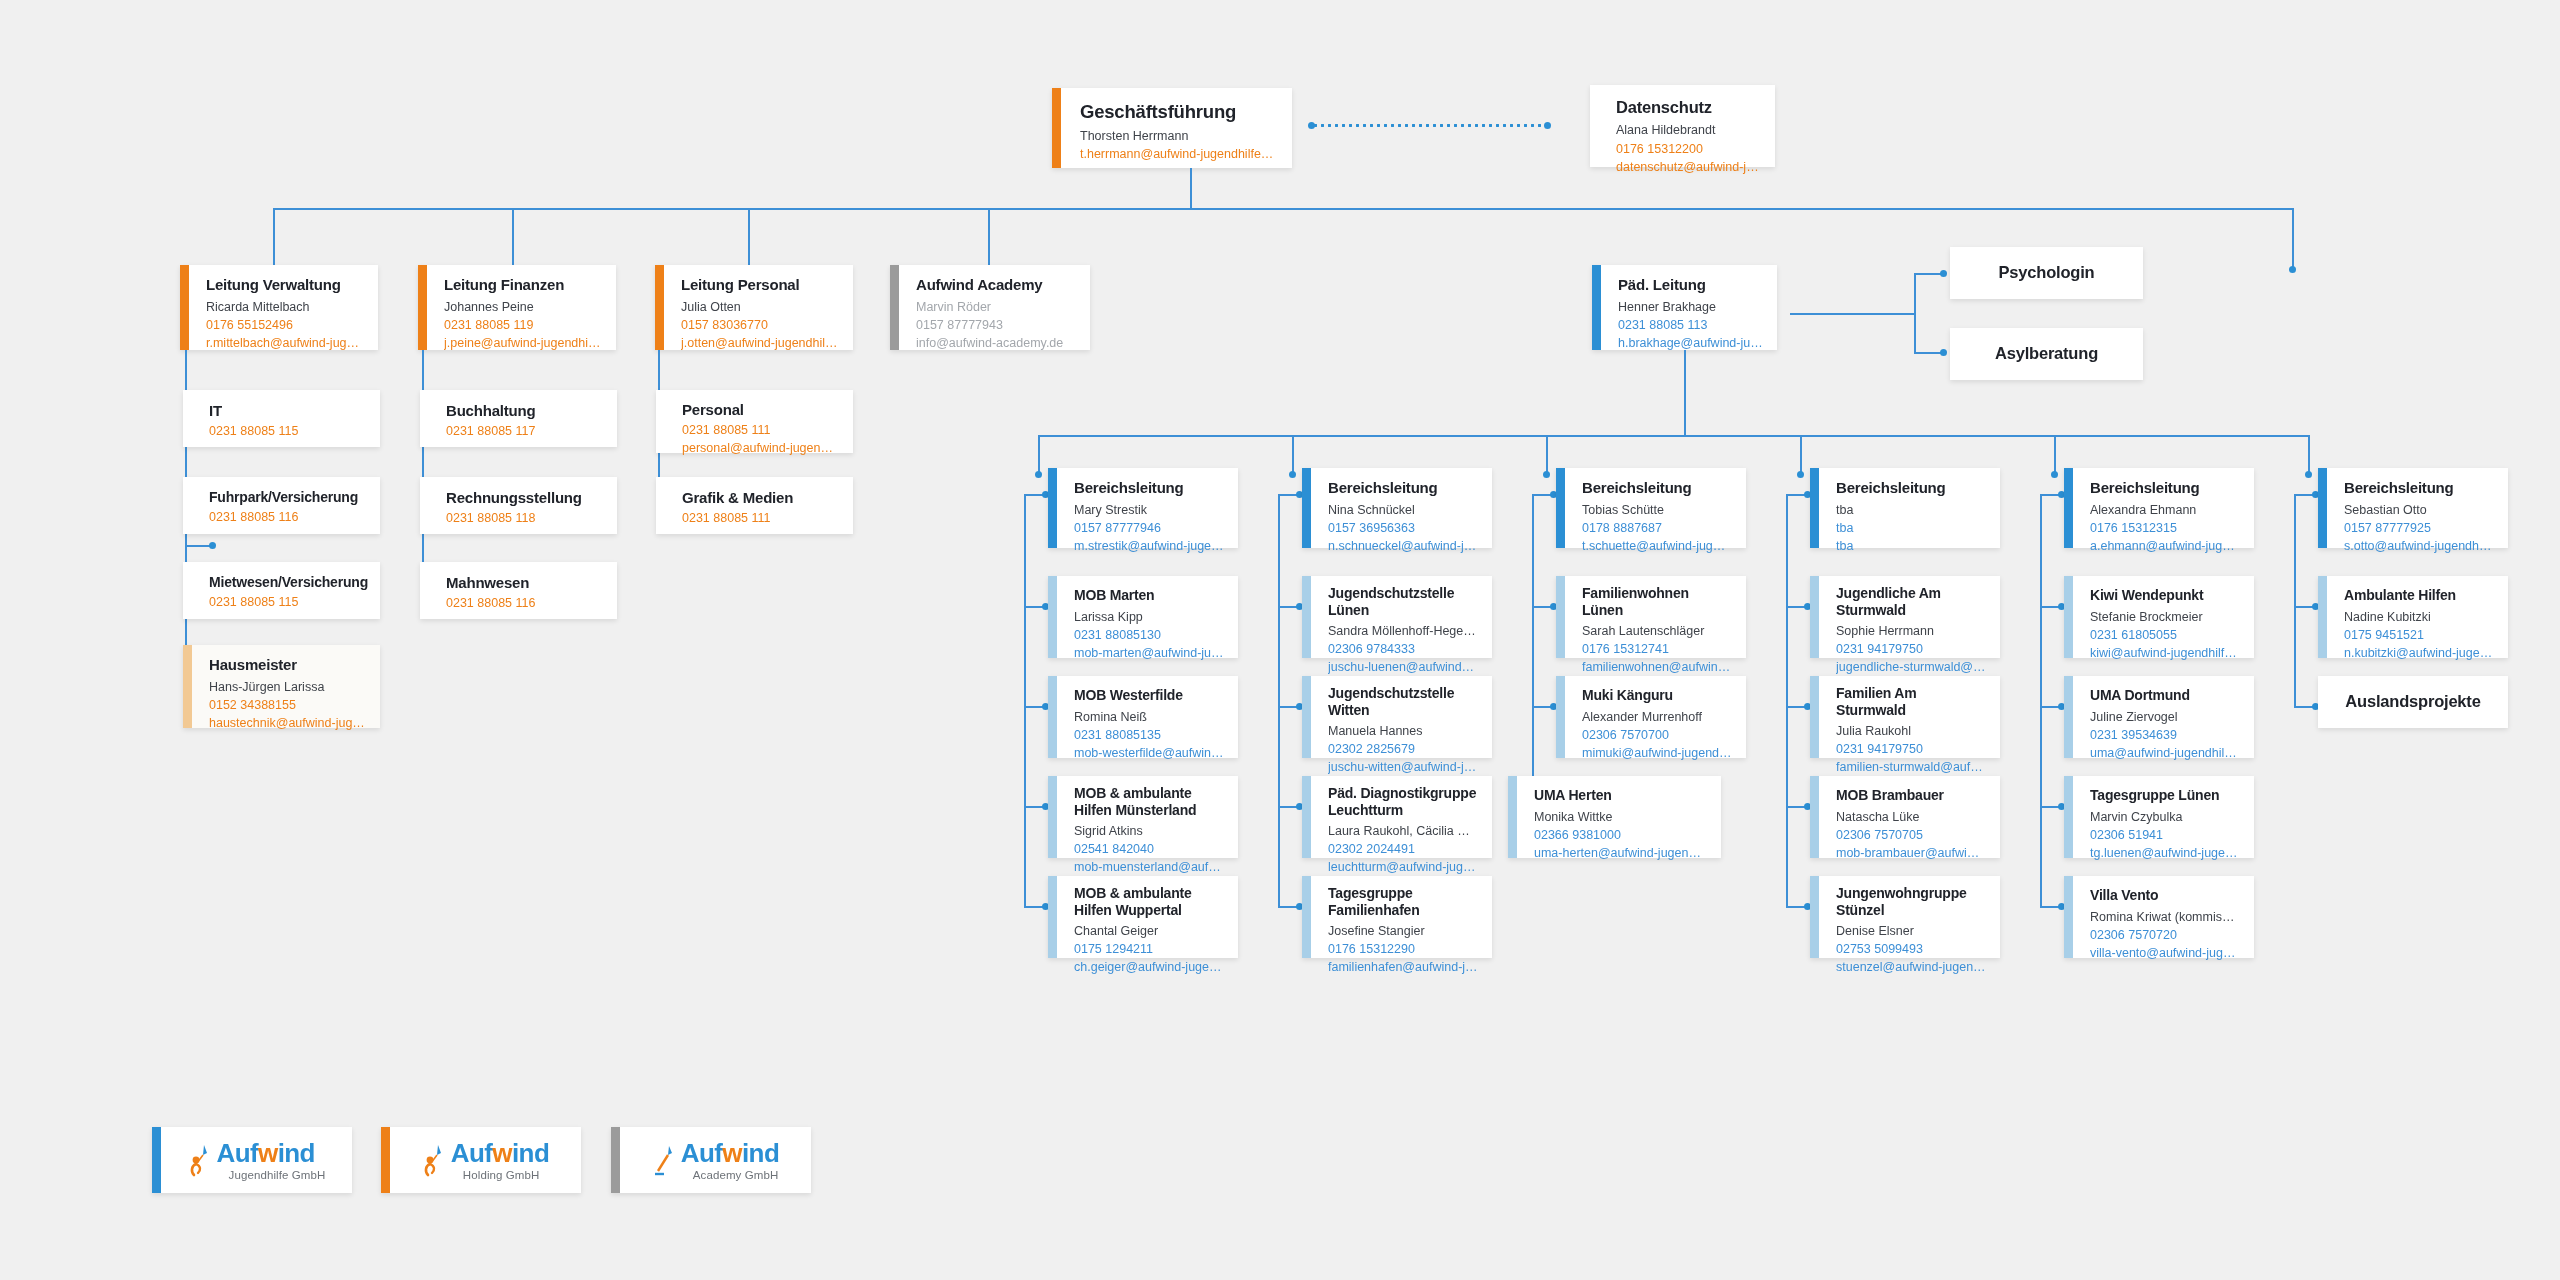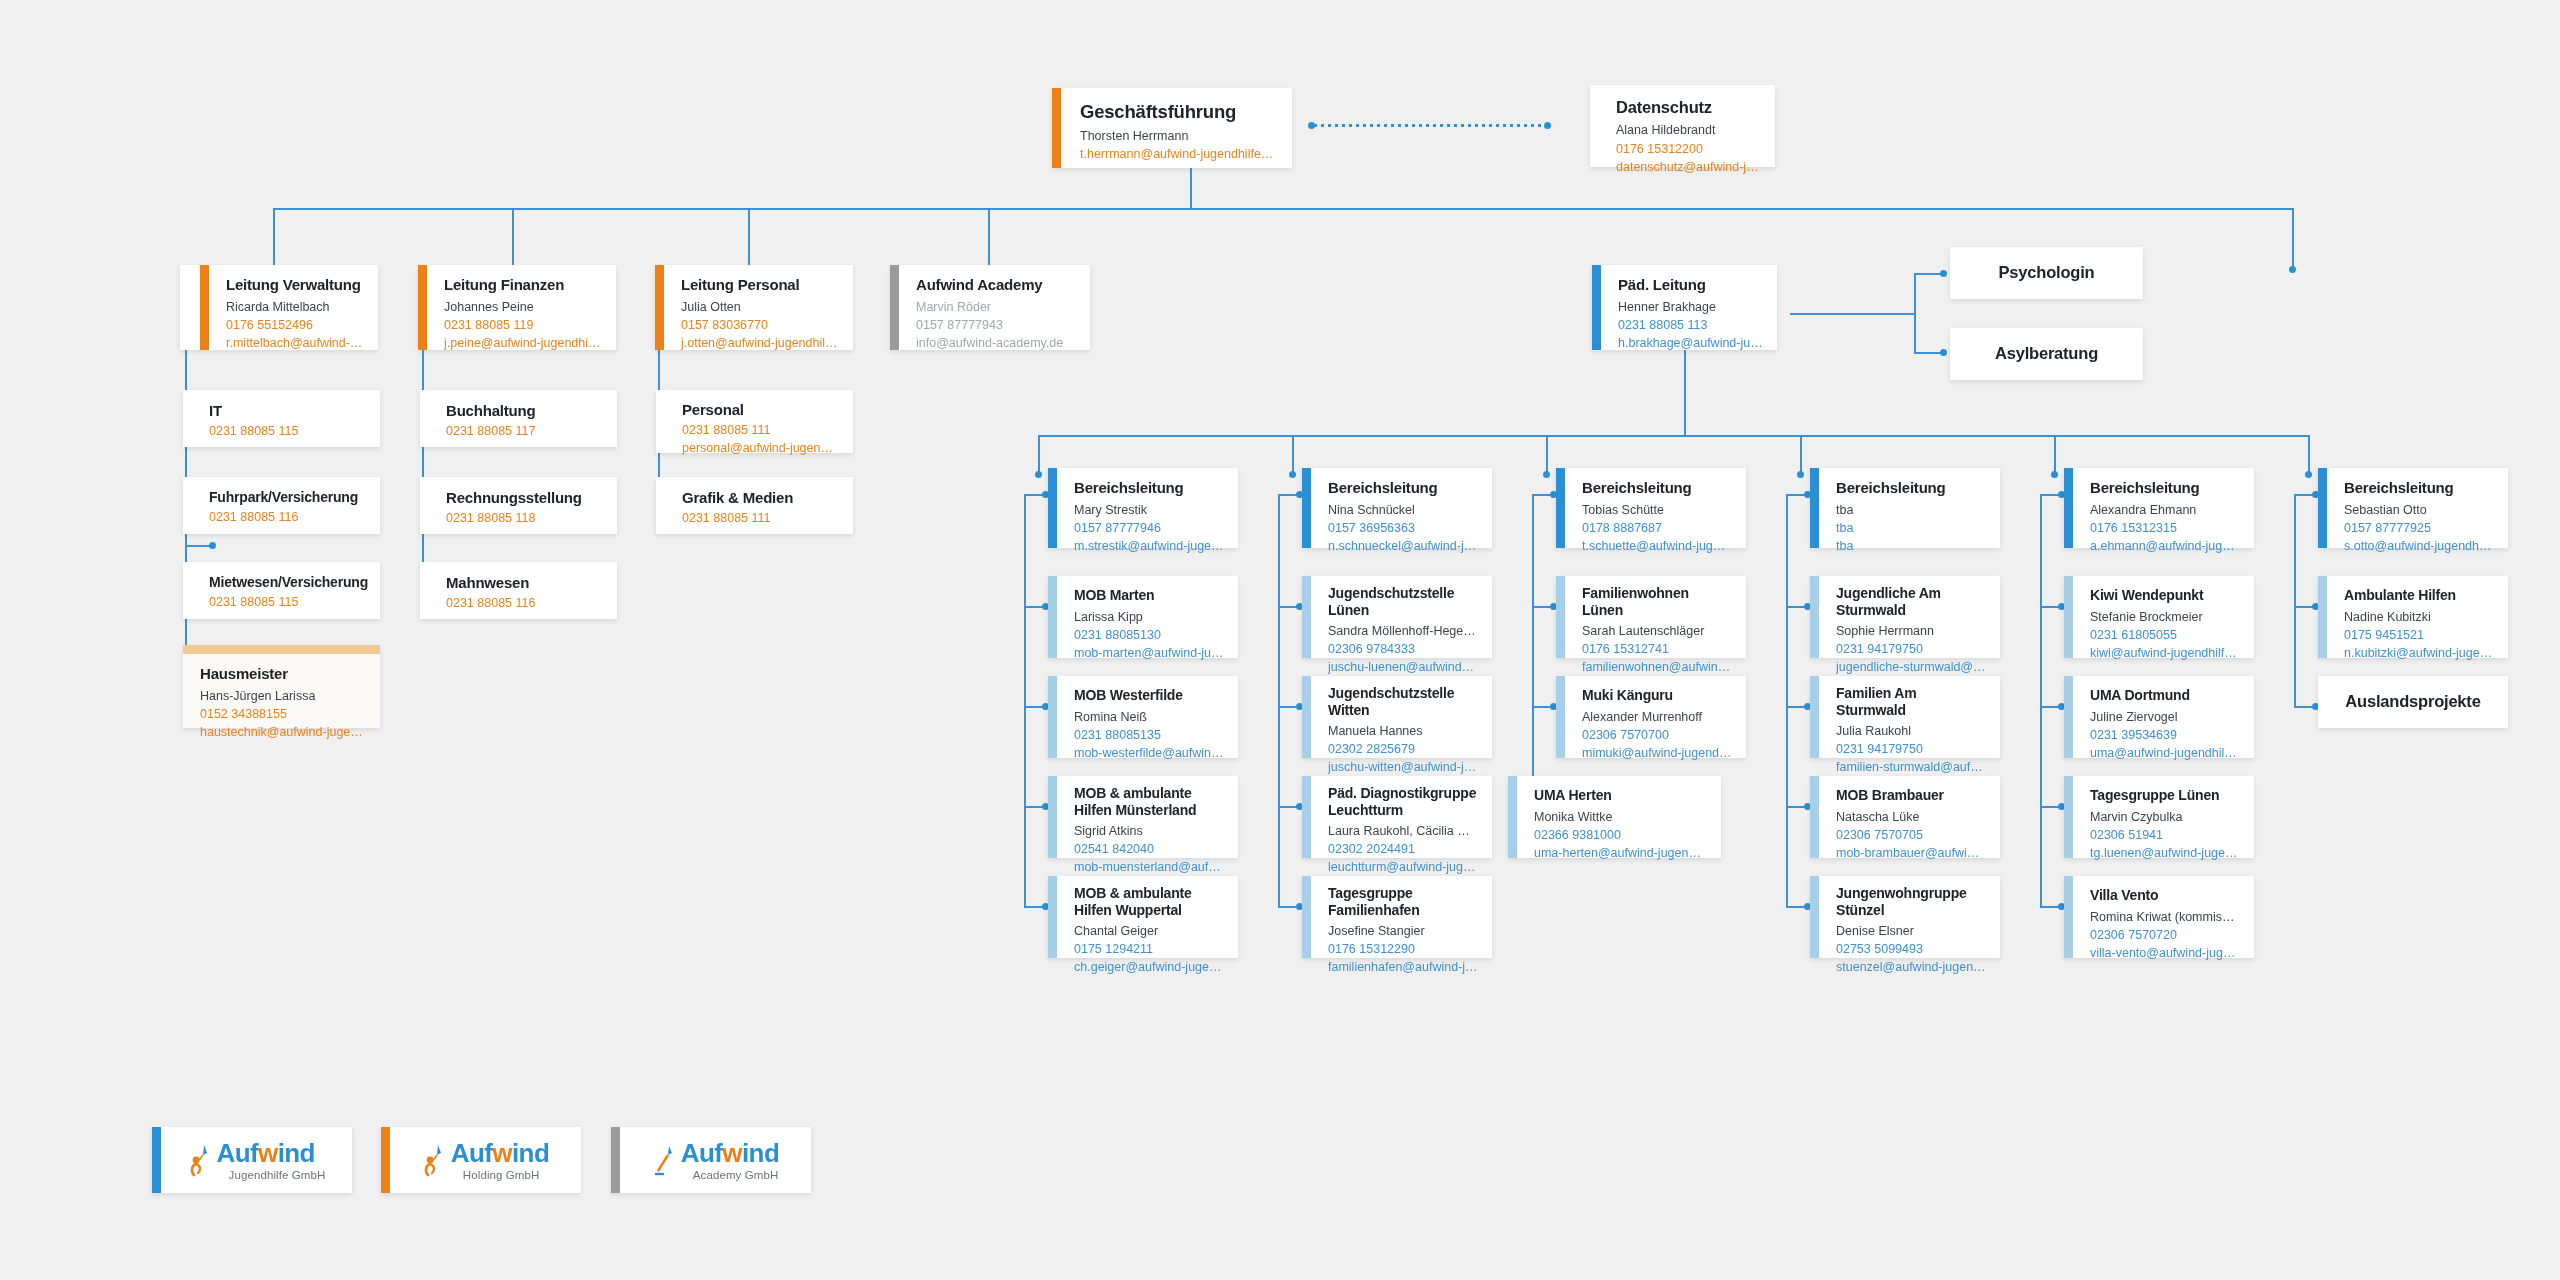--- a/index.html
+++ b/index.html
@@ -122,21 +122,21 @@
   <div class="dot" style="left:270px; top:266px;"></div>
   <div class="ln-v" style="left:512px; top:208px; height:62px;"></div>
   <div class="dot" style="left:509px; top:266px;"></div>
   <div class="ln-v" style="left:748px; top:208px; height:62px;"></div>
   <div class="dot" style="left:745px; top:266px;"></div>
   <div class="ln-v" style="left:988px; top:208px; height:62px;"></div>
   <div class="dot" style="left:985px; top:266px;"></div>
   <div class="ln-v" style="left:2292px; top:208px; height:62px;"></div>
   <div class="dot" style="left:2289px; top:266px;"></div>
 
-  <div class="card" style="left:180px; top:265px; width:198px; height:85px;padding-left:20px;">
+  <div class="card" style="left:180px; top:265px; width:198px; height:85px;">
     <div class="bar orange"></div>
     <div class="body pad-sm">
       <div class="t s15">Leitung Verwaltung</div>
       <div class="n">Ricarda Mittelbach</div>
       <div class="ln orange">0176 55152496</div>
       <div class="ln orange">r.mittelbach@aufwind-juge…</div>
     </div>
   </div>
 
   <div class="card" style="left:418px; top:265px; width:198px; height:85px;">
@@ -224,21 +224,21 @@
     </div>
   </div>
   <div class="card" style="left:183px; top:562px; width:197px; height:57px;">
     <div class="bar none"></div>
     <div class="body nobar" style="padding-top:12px;">
       <div class="t s14">Mietwesen/Versicherung</div>
       <div class="ln orange" style="margin-top:2px;">0231 88085 115</div>
     </div>
   </div>
 
-  <div class="card" style="left:183px; top:645px; width:197px; height:83px; background:#fbfaf7;flex-direction:column;">
+  <div class="card" style="left:183px; top:645px; width:197px; height:83px; background:#fbfaf7;">
     <div class="bar sand"></div>
     <div class="body pad-sm">
       <div class="t s15">Hausmeister</div>
       <div class="n">Hans-Jürgen Larissa</div>
       <div class="ln orange">0152 34388155</div>
       <div class="ln orange">haustechnik@aufwind-juge…</div>
     </div>
   </div>
 
   <div class="ln-v" style="left:422px; top:350px; height:255px;"></div>

